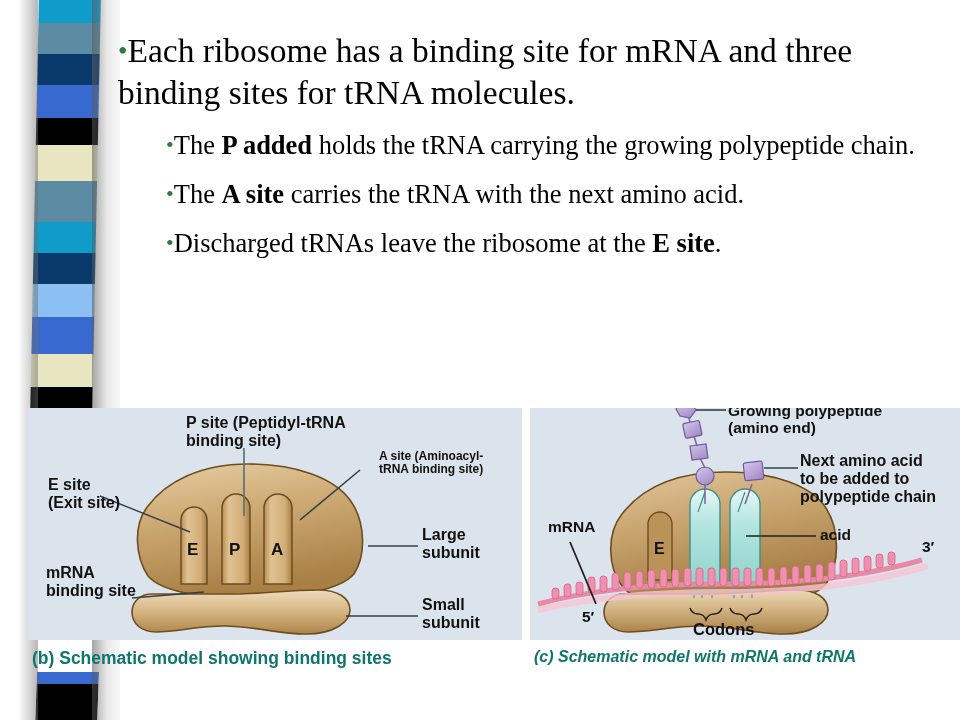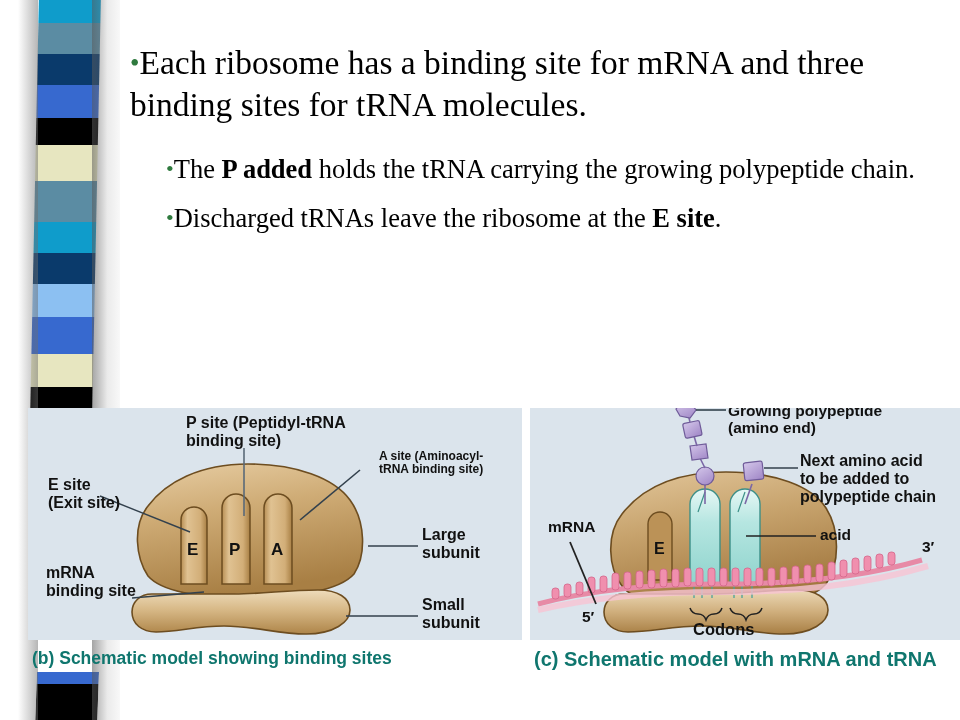--- a/index.html
+++ b/index.html
@@ -28,41 +28,41 @@
   .stripe-bottom{
     position:absolute;left:36px;top:672px;width:62px;height:56px;
     transform:skewX(-2deg);overflow:hidden;
   }
   .stripe-bottom .band{width:100%;}
 
   
   .content{position:absolute;left:118px;top:0;width:842px;height:400px;}
   .lvl1{
     font-size:33.5px;line-height:42px;color:#000000;
-    margin:12px;padding:30px 16px 0 0;letter-spacing:0px;
+    margin:0;padding:30px 16px 0 0;letter-spacing:0px;
   }
   .lvl1 .bul{color:#2f7a3e;font-size:27px;vertical-align:2px;}
   .lvl2{
     font-size:26.5px;line-height:35px;color:#000000;
     margin:0;padding:13px 0 0 48px;
   }
   .lvl2 .bul{color:#2f7a3e;font-size:22px;vertical-align:2px;}
   .lvl2 b{font-weight:bold;}
 
   
   .figs{position:absolute;left:0;top:408px;width:960px;height:280px;}
   .panel{position:absolute;top:0;background:#dbe4ec;overflow:hidden;}
   .panel-b{left:28px;width:494px;height:232px;}
   .panel-c{left:530px;width:480px;height:232px;}
   .caption{
     position:absolute;font-family:"Liberation Sans", sans-serif;
     font-weight:bold;font-size:17.5px;color:#0f766e;white-space:nowrap;
   }
   .cap-b{left:32px;top:240px;}
-  .cap-c{left:534px;top:240px;font-size:20px;}
+  .cap-c{left:534px;top:240px;font-size:16px;font-style:italic;}
 
   .lbl{
     position:absolute;font-family:"Liberation Sans", sans-serif;
     font-weight:bold;color:#111;line-height:1.12;white-space:pre;
   }
   svg{display:block;}
   .fig-svg{position:absolute;left:0;top:0;}
 </style>
 </head>
 <body>
@@ -96,20 +96,23 @@
   <div class="content">
 
     <p class="lvl1">
       <span class="bul">•</span><span>Each ribosome has a binding site for mRNA and three binding sites for tRNA molecules.</span>
     </p>
 
     <p class="lvl2">
       <span class="bul">•</span><span>The </span><b>P added</b><span> holds the tRNA carrying the growing polypeptide chain.</span>
     </p>
 
+    <p class="lvl2">
+      <span class="bul">•</span><span>The </span><b>A site</b><span> carries the tRNA with the next amino acid.</span>
+    </p>
 
     <p class="lvl2">
       <span class="bul">•</span><span>Discharged tRNAs leave the ribosome at the </span><b>E site</b><span>.</span>
     </p>
   </div>
 
   <div class="figs">
 
     <div class="panel panel-b">
       <svg class="fig-svg" width="494" height="232" viewBox="0 0 494 232">

